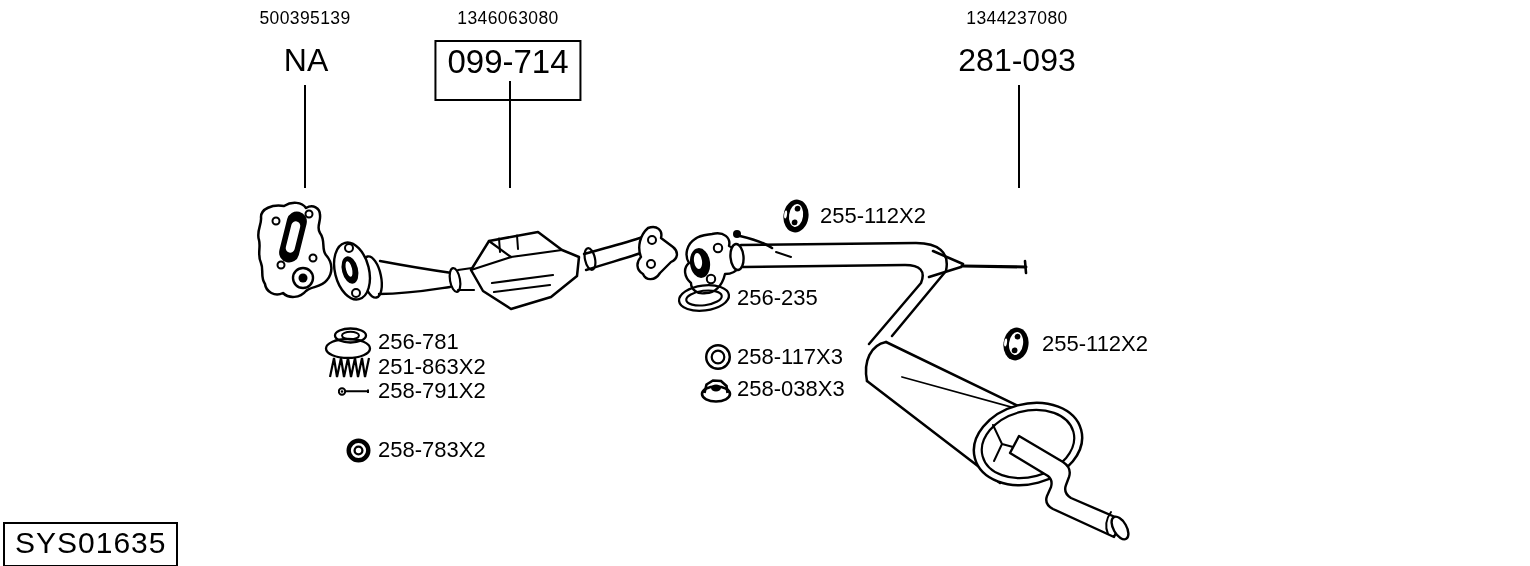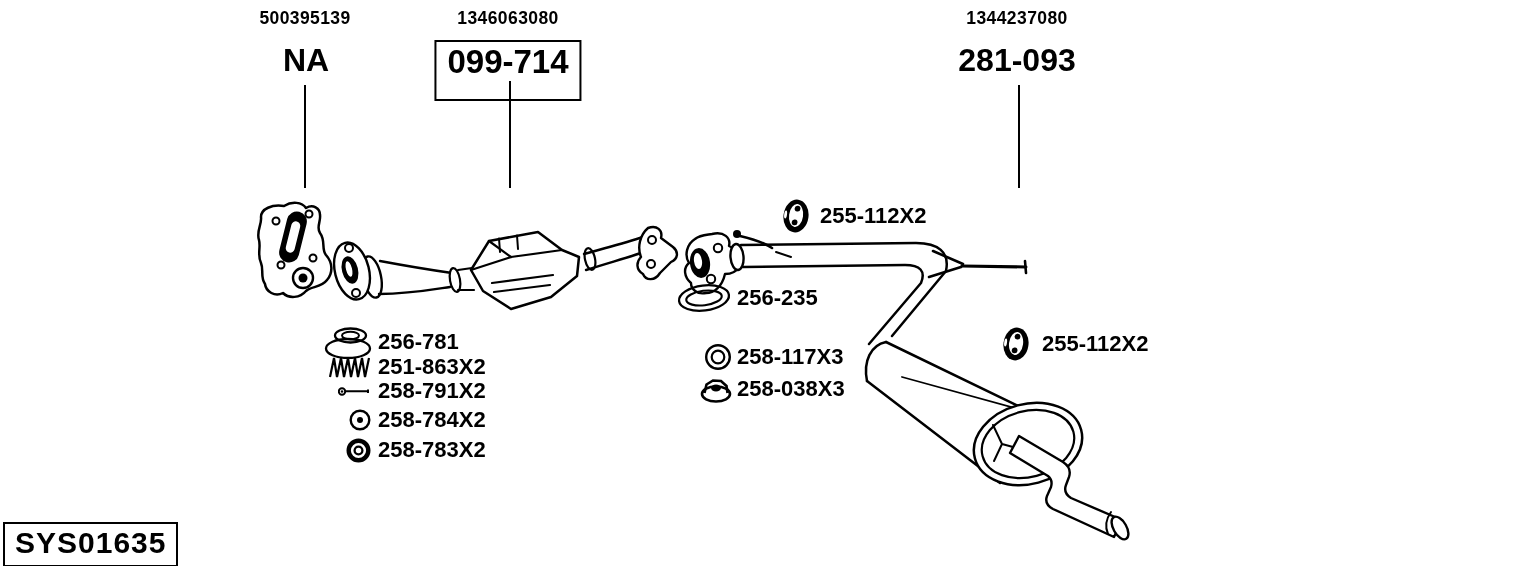--- a/index.html
+++ b/index.html
@@ -1,17 +1,17 @@
 <!DOCTYPE html>
 <html><head>
 <meta charset="utf-8">
 <style>
   html,body{margin:0;padding:0;background:#fff;}
   .canvas{position:relative;width:1530px;height:566px;background:#fff;overflow:hidden;
-          font-family:"Liberation Sans",sans-serif;color:#000;font-weight:bold;}
+          font-family:"Liberation Sans",sans-serif;color:#000;}
   .drawing{position:absolute;left:0;top:0;}
   .top-oe{position:absolute;transform:translateX(-50%);font-size:17.5px;letter-spacing:.4px;white-space:nowrap;}
   .top-part{position:absolute;transform:translateX(-50%);font-size:32px;white-space:nowrap;}
   .part-box{position:absolute;transform:translateX(-50%);font-size:33px;border:2px solid #000;
             padding:1px 11px 18px;white-space:nowrap;background:#fff;}
   .leader{position:absolute;width:2px;background:#000;}
   .row{position:absolute;display:flex;align-items:center;height:36px;justify-content:center;}
   .row .ic{display:flex;justify-content:flex-end;align-items:center;}
   .row .lbl{font-size:22px;white-space:nowrap;}
   .sys-box{position:absolute;left:3px;top:522px;border:2px solid #000;padding:2px 10px 5px;
@@ -146,29 +146,20 @@
     <span class="ic" style="width:58px;margin-right:6px">
       <svg width="34" height="13" viewBox="0 0 34 13" fill="none" stroke="#000">
         <circle cx="4" cy="6.5" r="3.2" stroke-width="2"></circle>
         <circle cx="4" cy="6.5" r="1.2" fill="#000" stroke="none"></circle>
         <path d="M7.5,6.2 L30,6.2 M30,4.5 L30,8" stroke-width="2"></path>
       </svg>
       </span>
     <span class="lbl">258-791X2</span>
   </div>
 
-  <div class="row" style="left:314px;top:402px">
-    <span class="ic" style="width:58px;margin-right:6px">
-      <svg width="24" height="24" viewBox="0 0 24 24" fill="none" stroke="#000">
-        <circle cx="12" cy="12" r="9.3" stroke-width="2.4"></circle>
-        <circle cx="12" cy="12" r="3" fill="#000" stroke="none"></circle>
-      </svg>
-      </span>
-    <span class="lbl">258-784X2</span>
-  </div>
 
   <div class="row" style="left:314px;top:432px">
     <span class="ic" style="width:58px;margin-right:6px">
       <svg width="27" height="27" viewBox="0 0 27 27" fill="none" stroke="#000">
         <circle cx="13.5" cy="13.5" r="9.8" stroke-width="4.4"></circle>
         <circle cx="13.5" cy="13.5" r="3.9" stroke-width="2.3"></circle>
       </svg>
       </span>
     <span class="lbl">258-783X2</span>
   </div>

